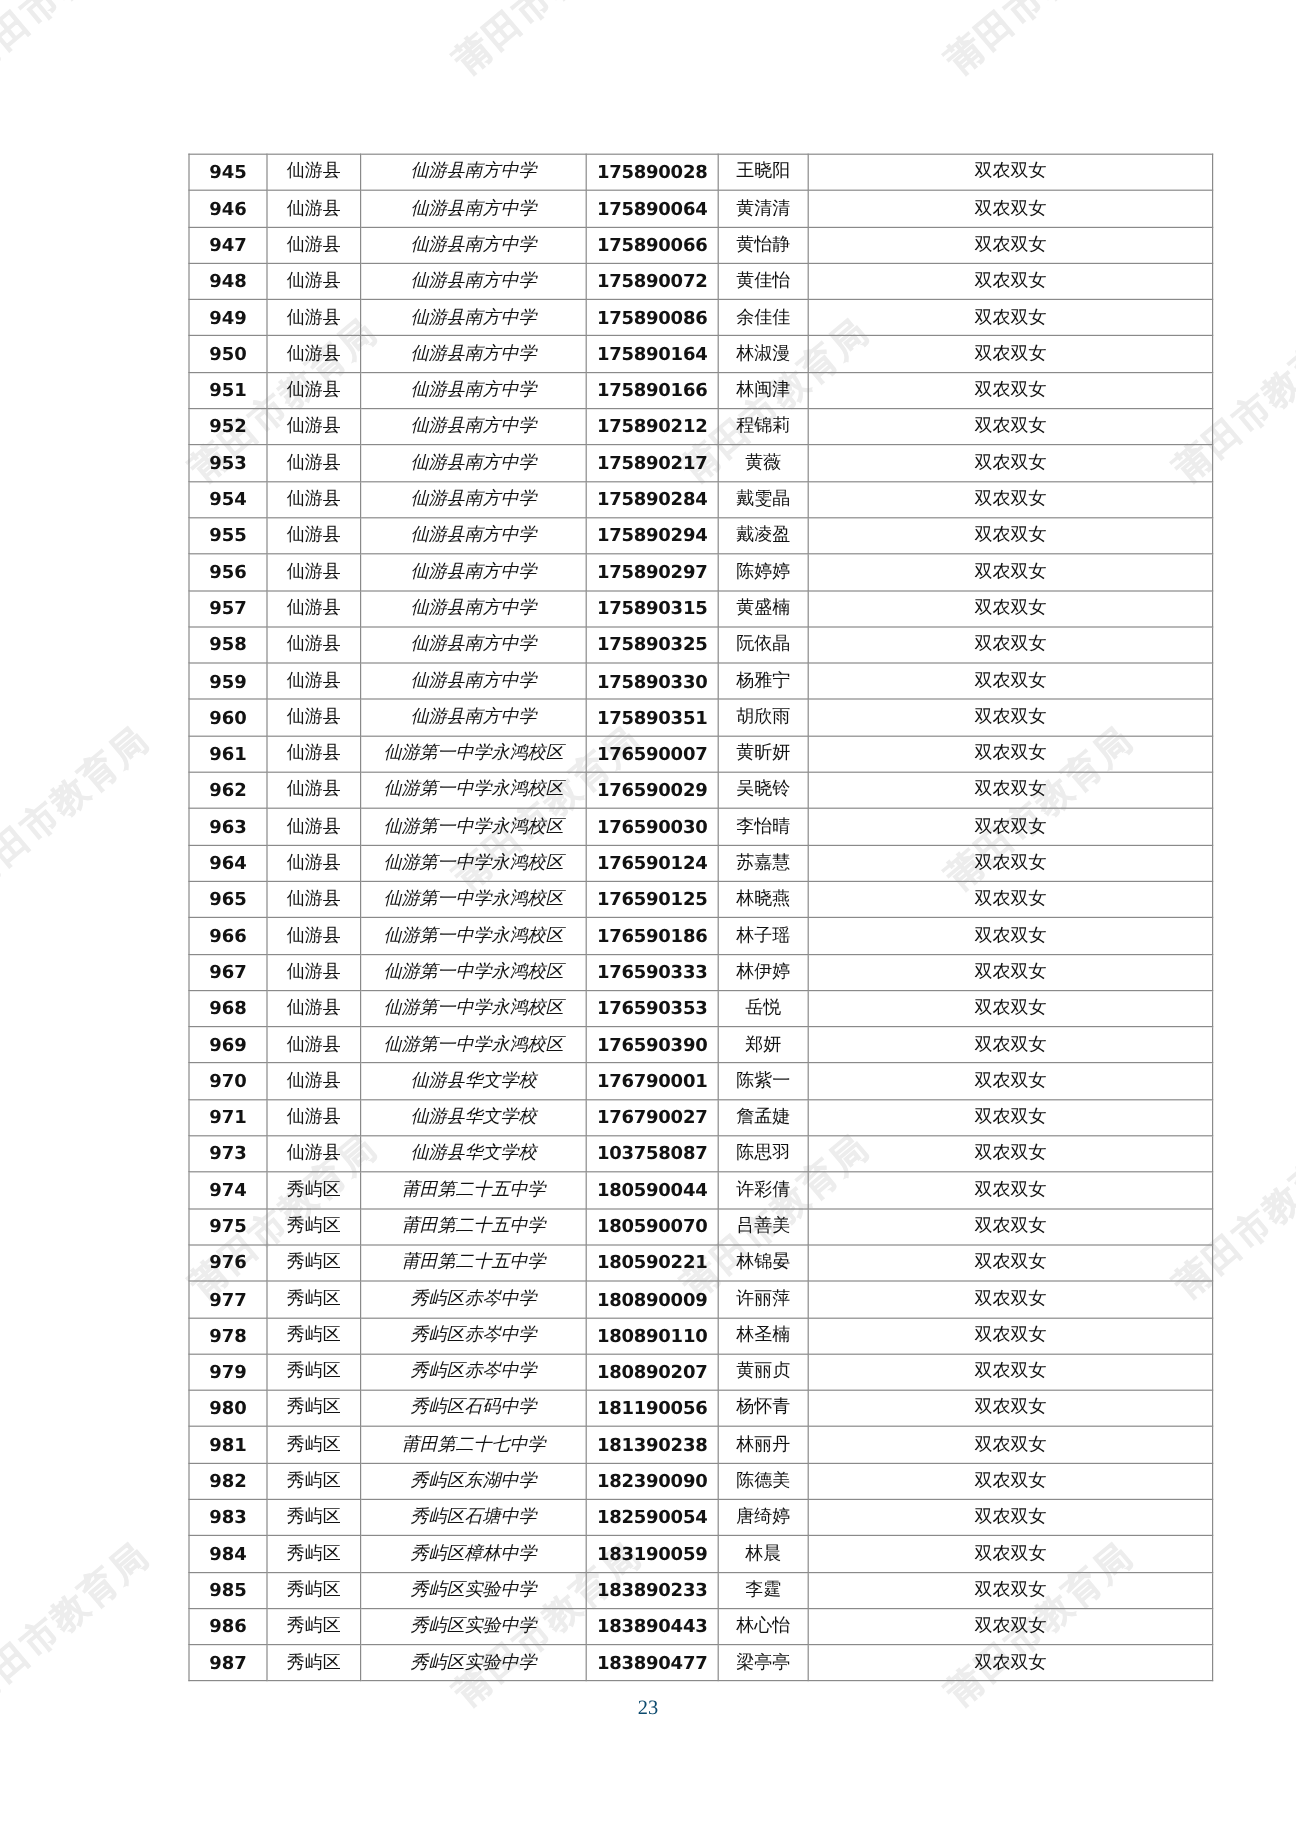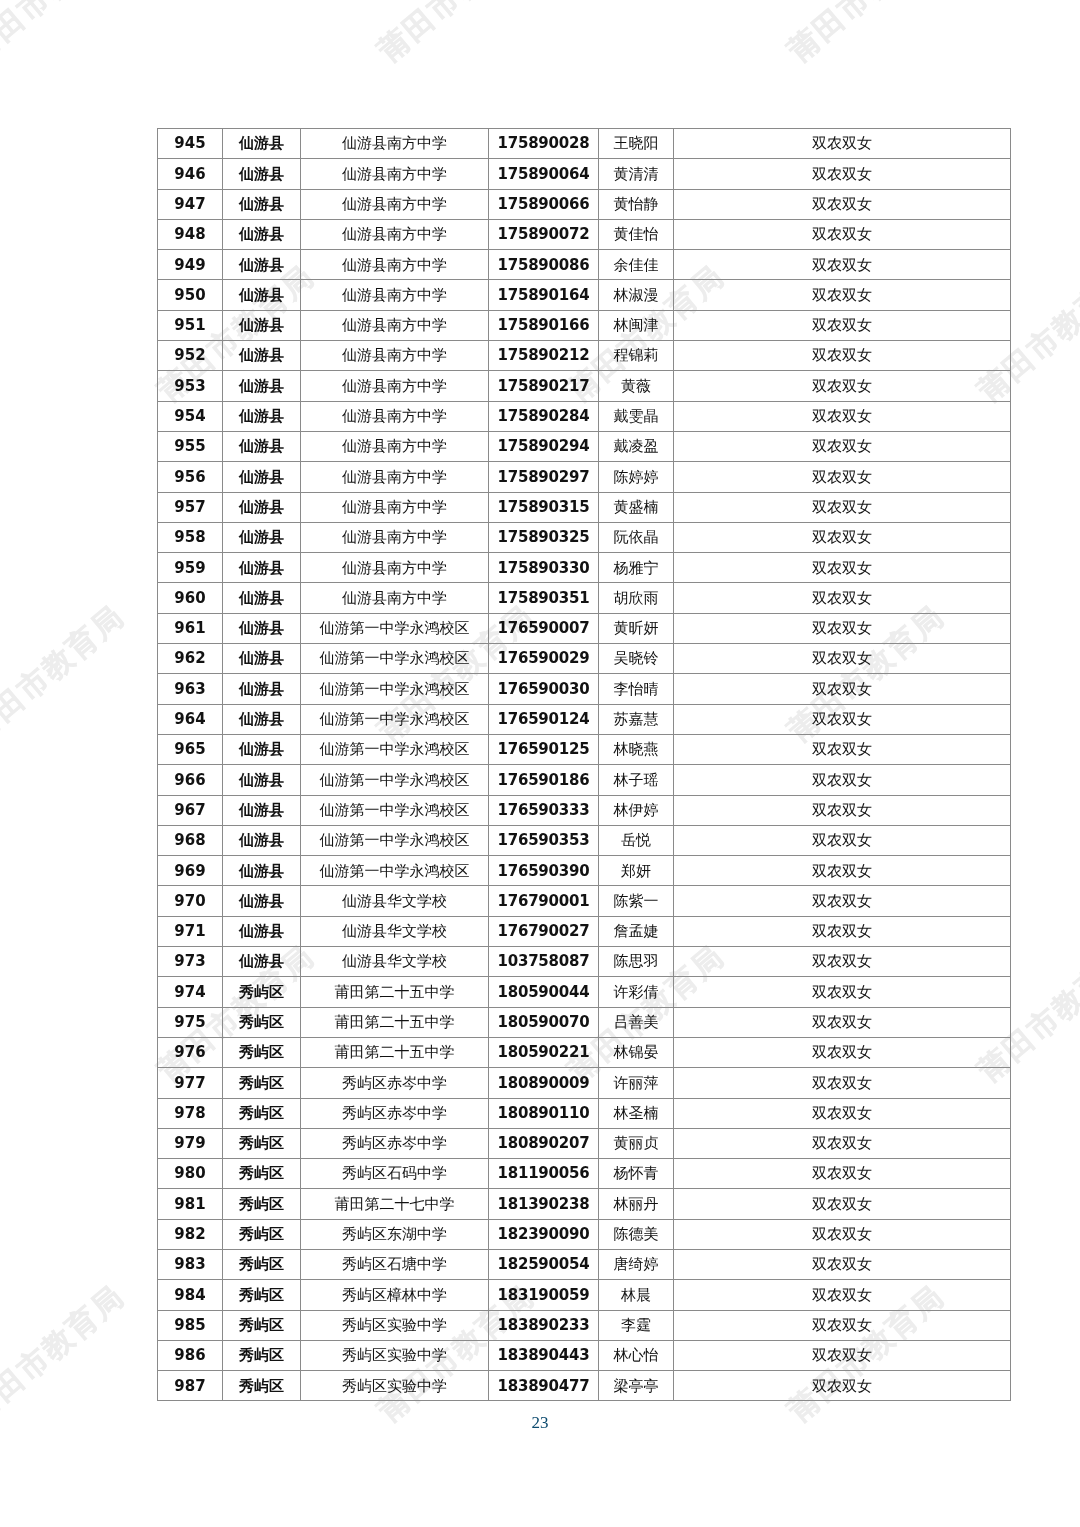--- a/index.html
+++ b/index.html
@@ -59,22 +59,22 @@
     padding: 0 2px;
     text-align: center;
     vertical-align: middle;
     font-size: 15px;
     line-height: 1.1;
     color: #121212;
     overflow: hidden;
     white-space: nowrap;
   }
   .c-index  { width: 60px;  font-family: "DejaVu Sans", sans-serif; font-size: 15.5px; font-weight: 600; }
-  .c-district { width: 73px; font-weight: bold; }
-  .c-school { width: 183px; }
+  .c-district { width: 73px; }
+  .c-school { width: 183px; font-style: italic; }
   .c-examno { width: 105px; font-family: "DejaVu Sans", sans-serif; font-size: 15.5px; font-weight: 600; letter-spacing: -0.2px; }
   .c-name   { width: 70px; }
   .c-category { width: 332px; }
 
   #page-number {
     position: absolute;
     left: 0;
     top: 1413px;
     width: 1080px;
     text-align: center;

